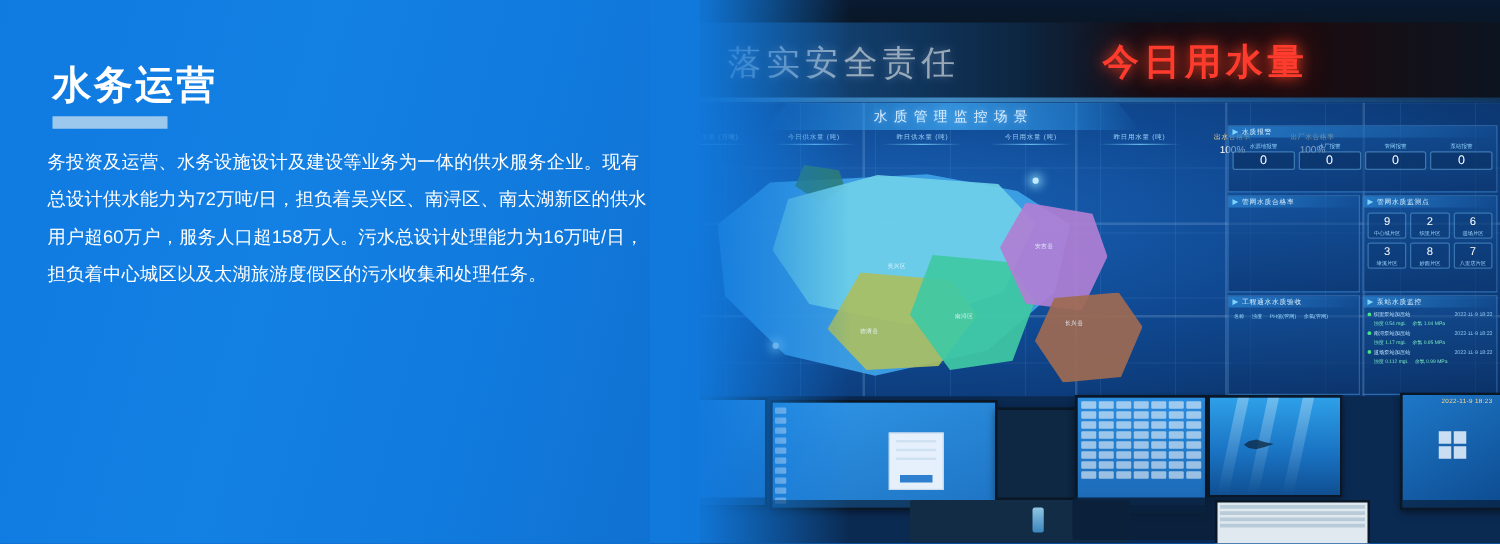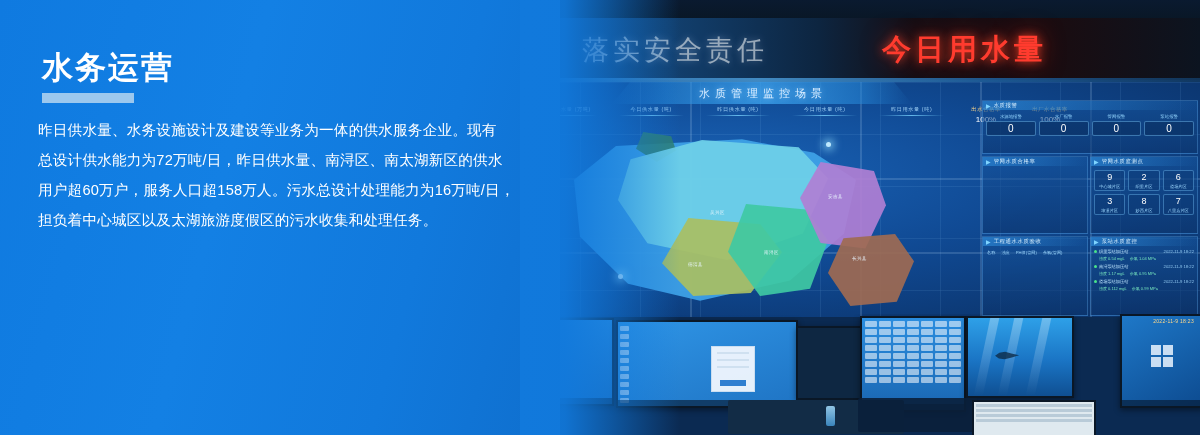--- a/index.html
+++ b/index.html
@@ -486,19 +486,19 @@
     </div>
   </div>
 
   <div class="bluepanel"></div>
   <div class="fade"></div>
 
   <div class="title">水务运营</div>
   <div class="title-bar"></div>
 
   <div class="body-text">
-    <p>昨日供水量、水务设施设计及建设等业务为一体的供水服务企业。现有</p>
-    <p>总设计供水能力为72万吨/日，昨日供水量、南浔区、南太湖新区的供水</p>
+    <p>务投资及运营、水务设施设计及建设等业务为一体的供水服务企业。现有</p>
+    <p>总设计供水能力为72万吨/日，担负着吴兴区、南浔区、南太湖新区的供水</p>
     <p>用户超60万户，服务人口超158万人。污水总设计处理能力为16万吨/日，</p>
     <p>担负着中心城区以及太湖旅游度假区的污水收集和处理任务。</p>
   </div>
 
 </div>
 
 </body></html>

